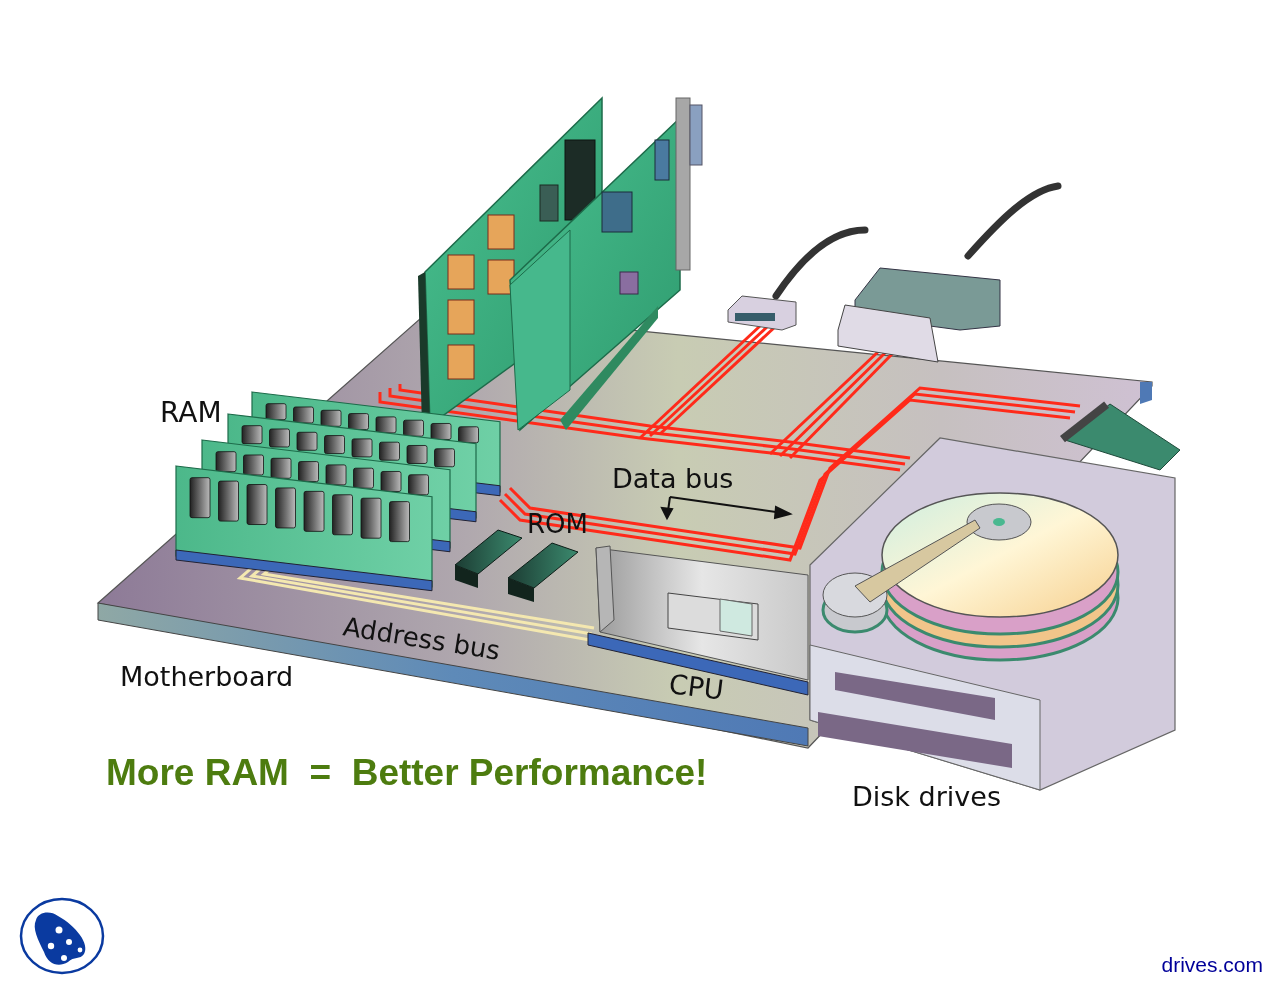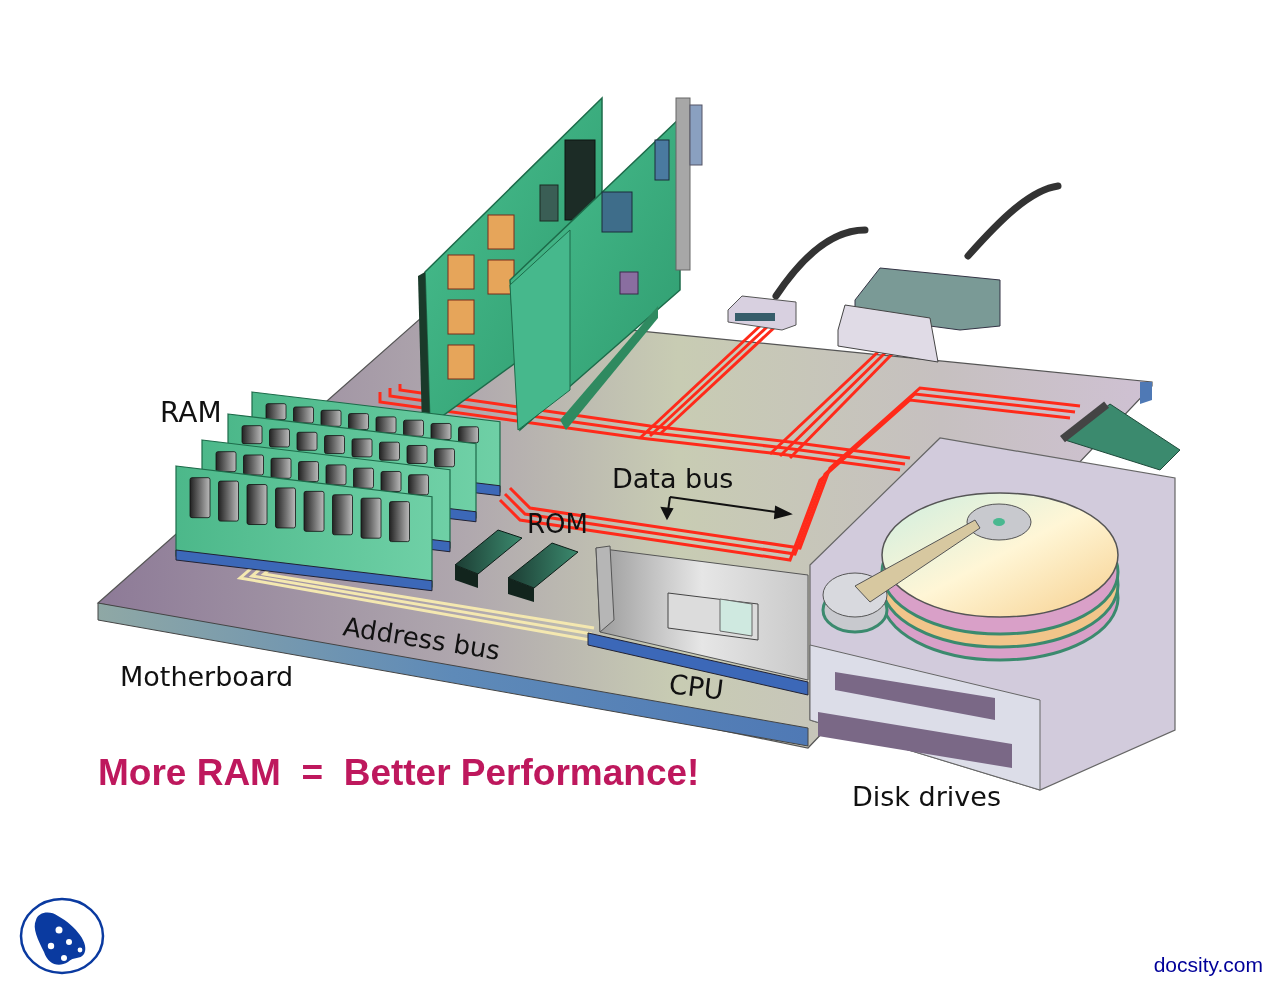--- a/index.html
+++ b/index.html
@@ -1,22 +1,22 @@
 <!DOCTYPE html>
 <html><head>
 <meta charset="utf-8">
 <style>
   html, body { margin:0; padding:0; background:#ffffff; }
   body { width:1280px; height:989px; position:relative; overflow:hidden; font-family:"Liberation Sans", sans-serif; }
   #diagram { position:absolute; left:0; top:0; width:1280px; height:989px; }
   .lbl { font-family:"DejaVu Sans", sans-serif; fill:#111; }
   .headline {
-    position:absolute; left:98px; top:752px;
+    position:absolute; left:106px; top:752px;
     font-family:"Liberation Sans", sans-serif; font-weight:bold; font-size:37px;
-    color:#be185d; white-space:pre; letter-spacing:0px;
+    color:#4d7c0f; white-space:pre; letter-spacing:0px;
   }
   .footer-link {
     position:absolute; right:17px; top:953px;
     font-family:"Liberation Sans", sans-serif; font-size:21px; color:#000099;
   }
   .logo { position:absolute; left:18px; top:896px; width:88px; height:80px; }
 </style>
 </head>
 <body>
 
@@ -244,13 +244,13 @@
 <svg class="logo" viewBox="0 0 88 80">
   <ellipse cx="44" cy="40" rx="41" ry="37" fill="#fff" stroke="#0a3aa0" stroke-width="2.5"></ellipse>
   <path d="M18,24 C20,16 32,14 40,20 C58,30 72,48 66,58 C62,64 56,60 50,66 C40,72 30,68 26,56 C20,44 14,32 18,24 Z" fill="#0a3aa0"></path>
   <circle cx="41" cy="34" r="3.5" fill="#fff"></circle>
   <circle cx="51" cy="46" r="3" fill="#fff"></circle>
   <circle cx="33" cy="50" r="3.2" fill="#fff"></circle>
   <circle cx="62" cy="54" r="2.4" fill="#fff"></circle>
   <circle cx="46" cy="62" r="3" fill="#fff"></circle>
 </svg>
 
-<div class="footer-link">docsity.com</div>
+<div class="footer-link">drives.com</div>
 
 </body></html>

